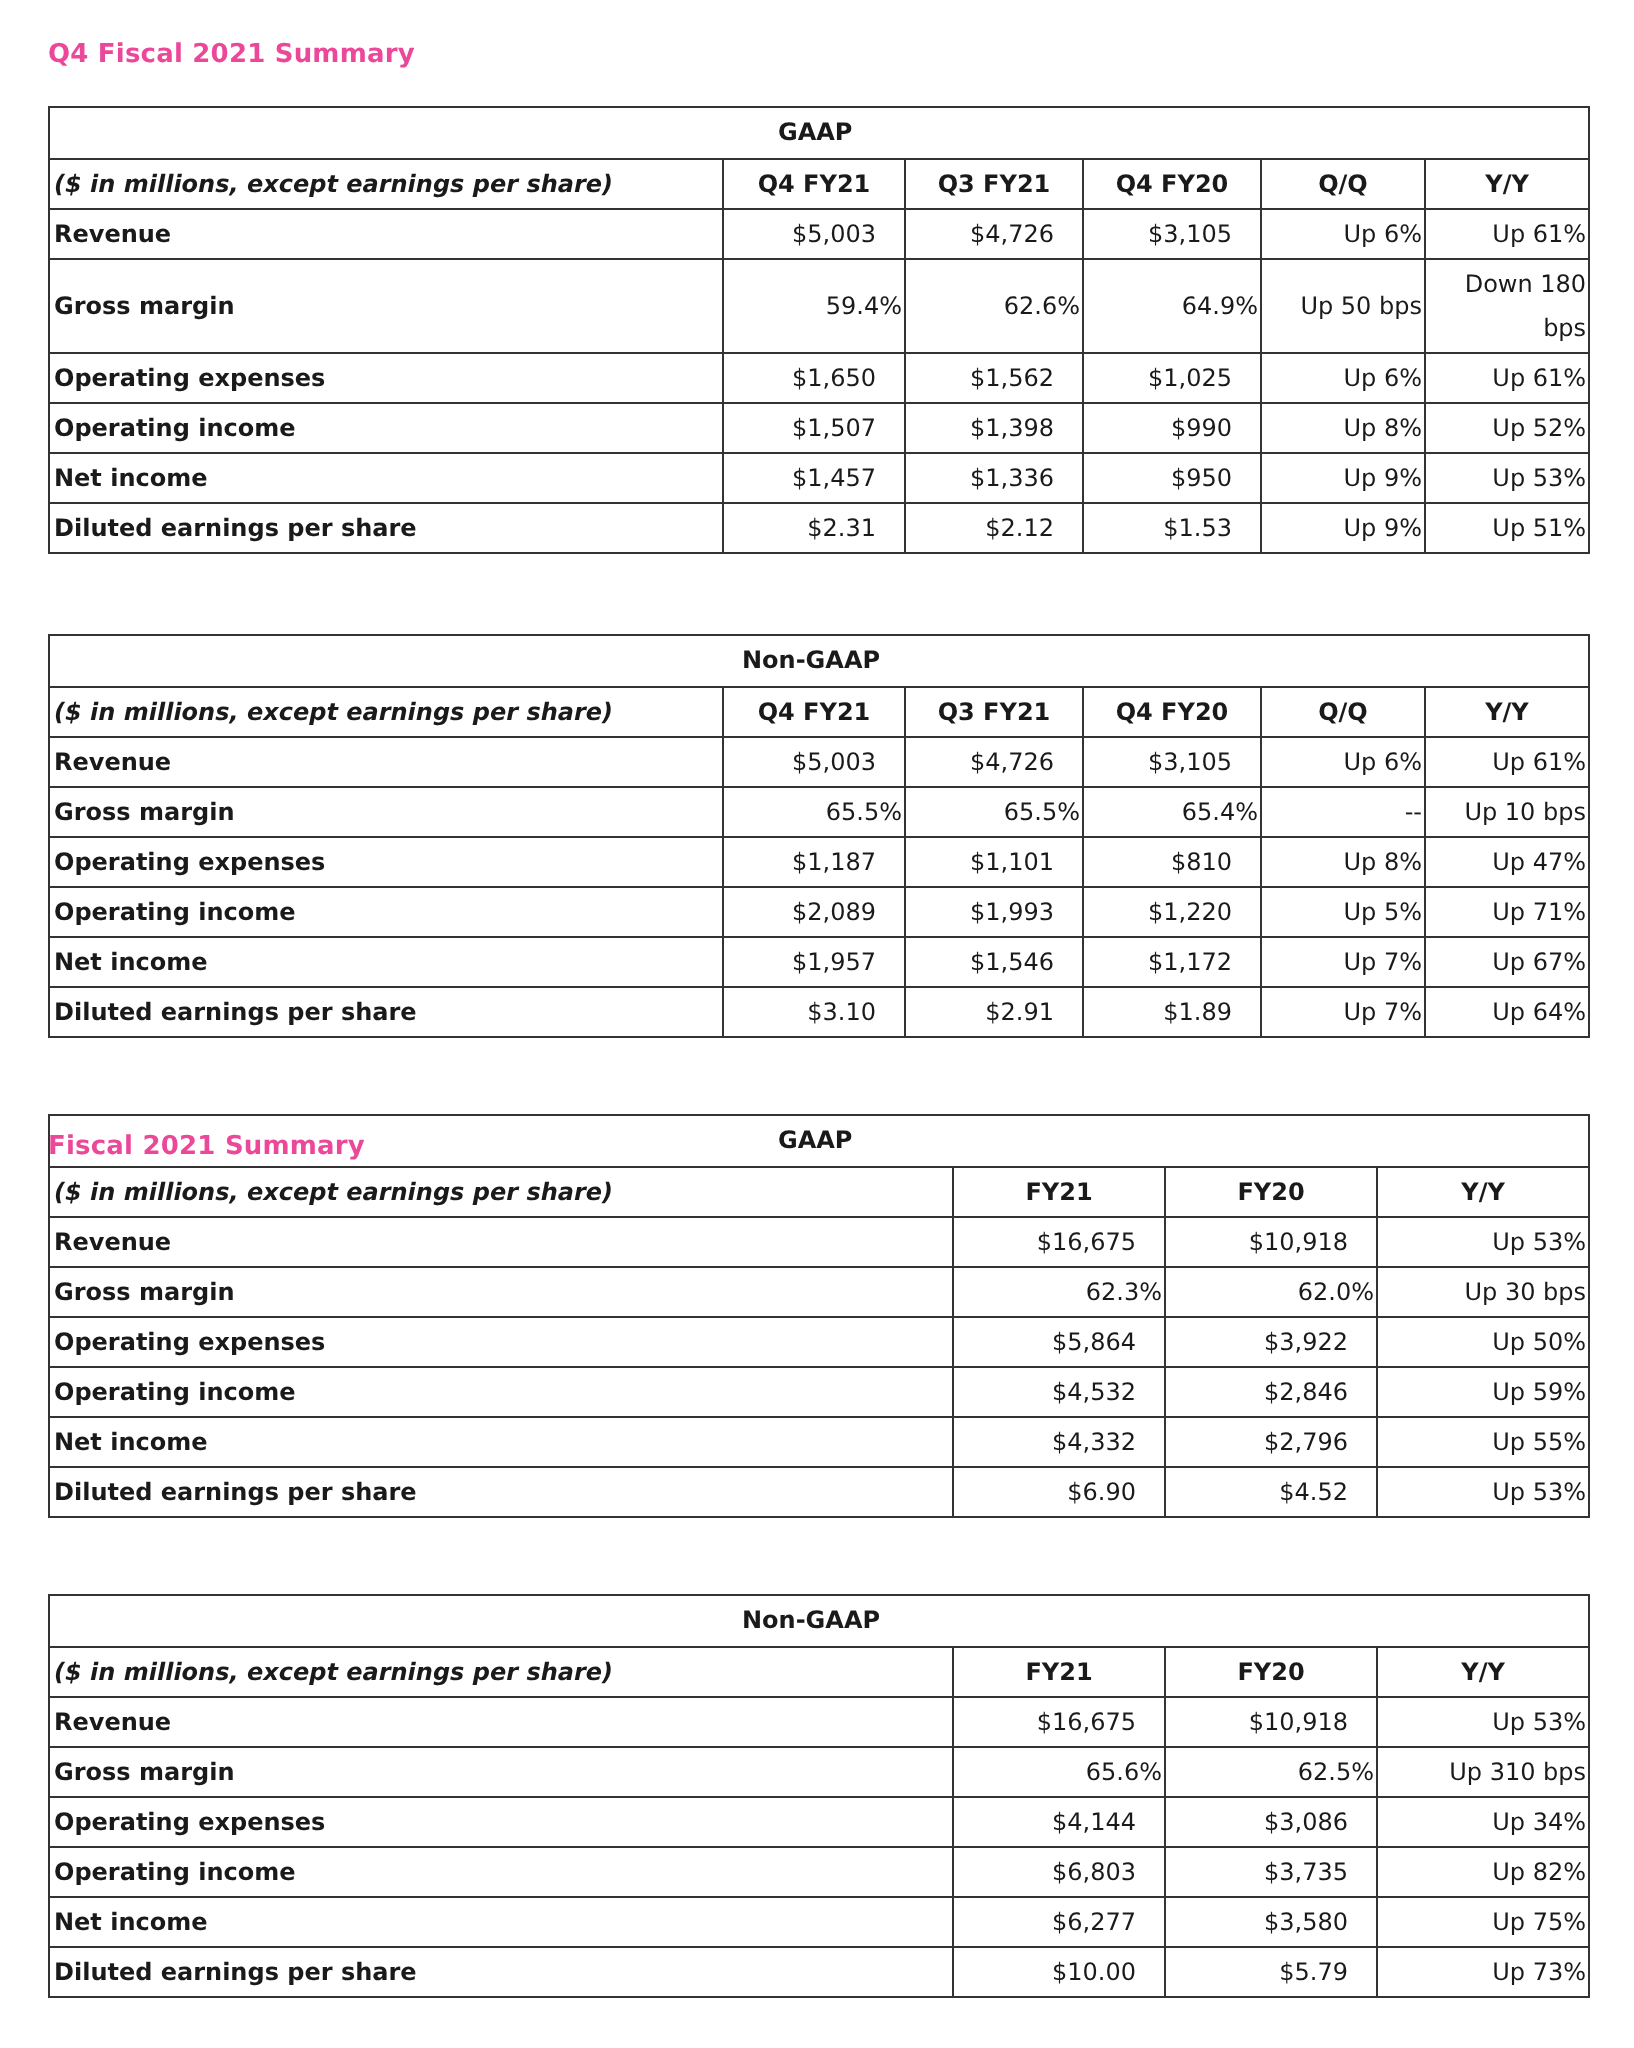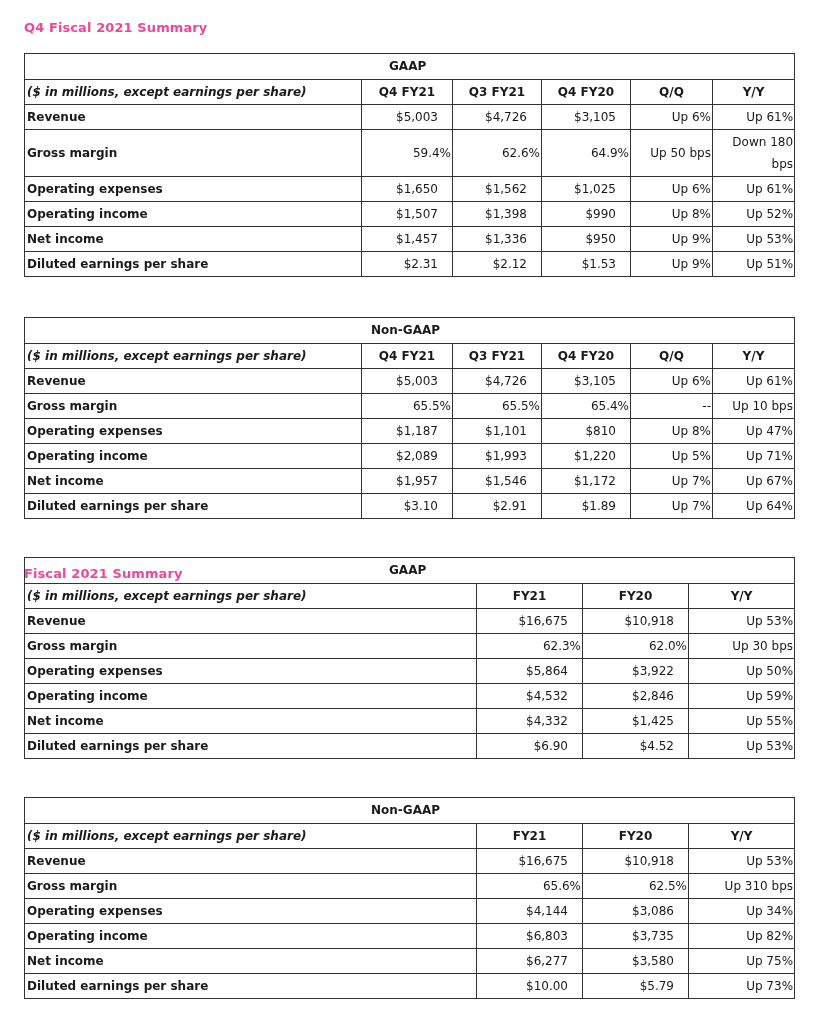--- a/index.html
+++ b/index.html
@@ -216,21 +216,21 @@
   </tr>
   <tr>
     <td class="lbl">Operating income</td>
     <td class="num" style="padding-right:14px">$4,532</td>
     <td class="num" style="padding-right:14px">$2,846</td>
     <td class="num">Up 59%</td>
   </tr>
   <tr>
     <td class="lbl">Net income</td>
     <td class="num" style="padding-right:14px">$4,332</td>
-    <td class="num" style="padding-right:14px">$1,425</td>
+    <td class="num" style="padding-right:14px">$2,796</td>
     <td class="num">Up 55%</td>
   </tr>
   <tr>
     <td class="lbl">Diluted earnings per share</td>
     <td class="num" style="padding-right:14px">$6.90</td>
     <td class="num" style="padding-right:14px">$4.52</td>
     <td class="num">Up 53%</td>
   </tr>
 </tbody>
   </table>

